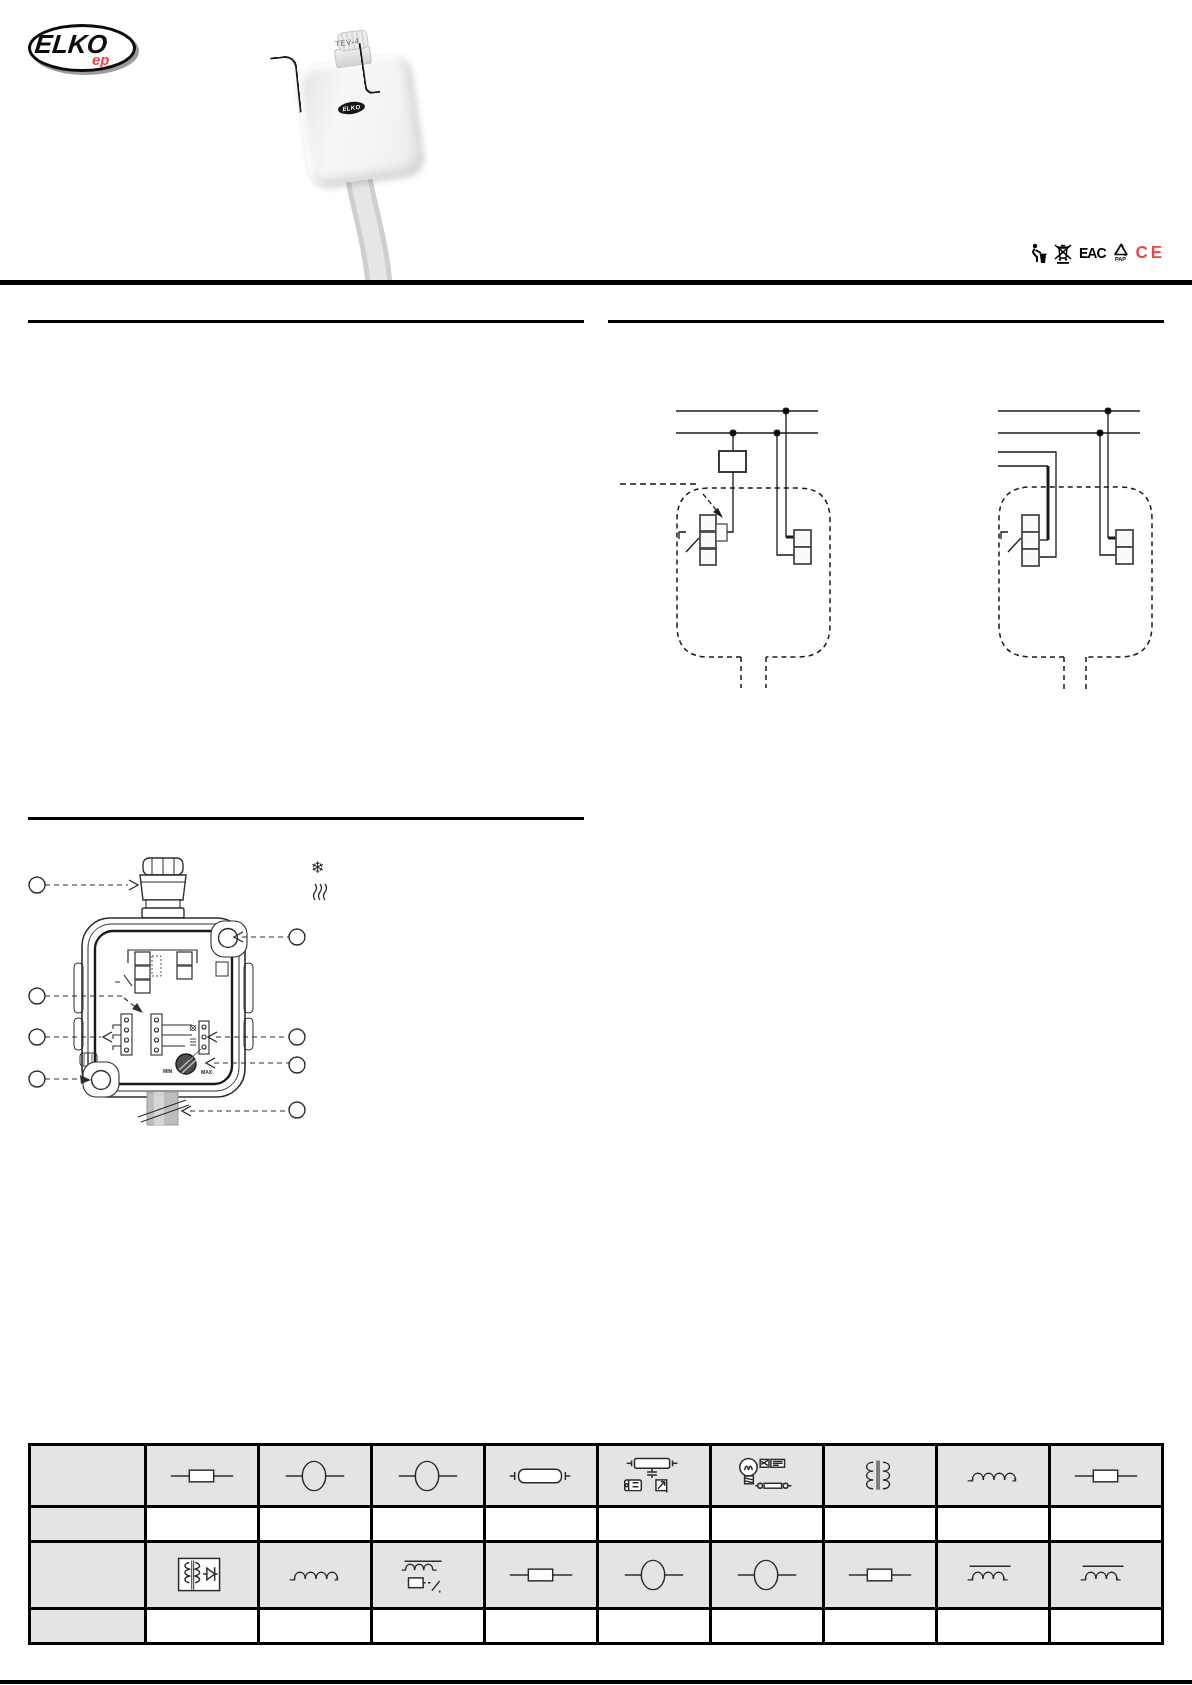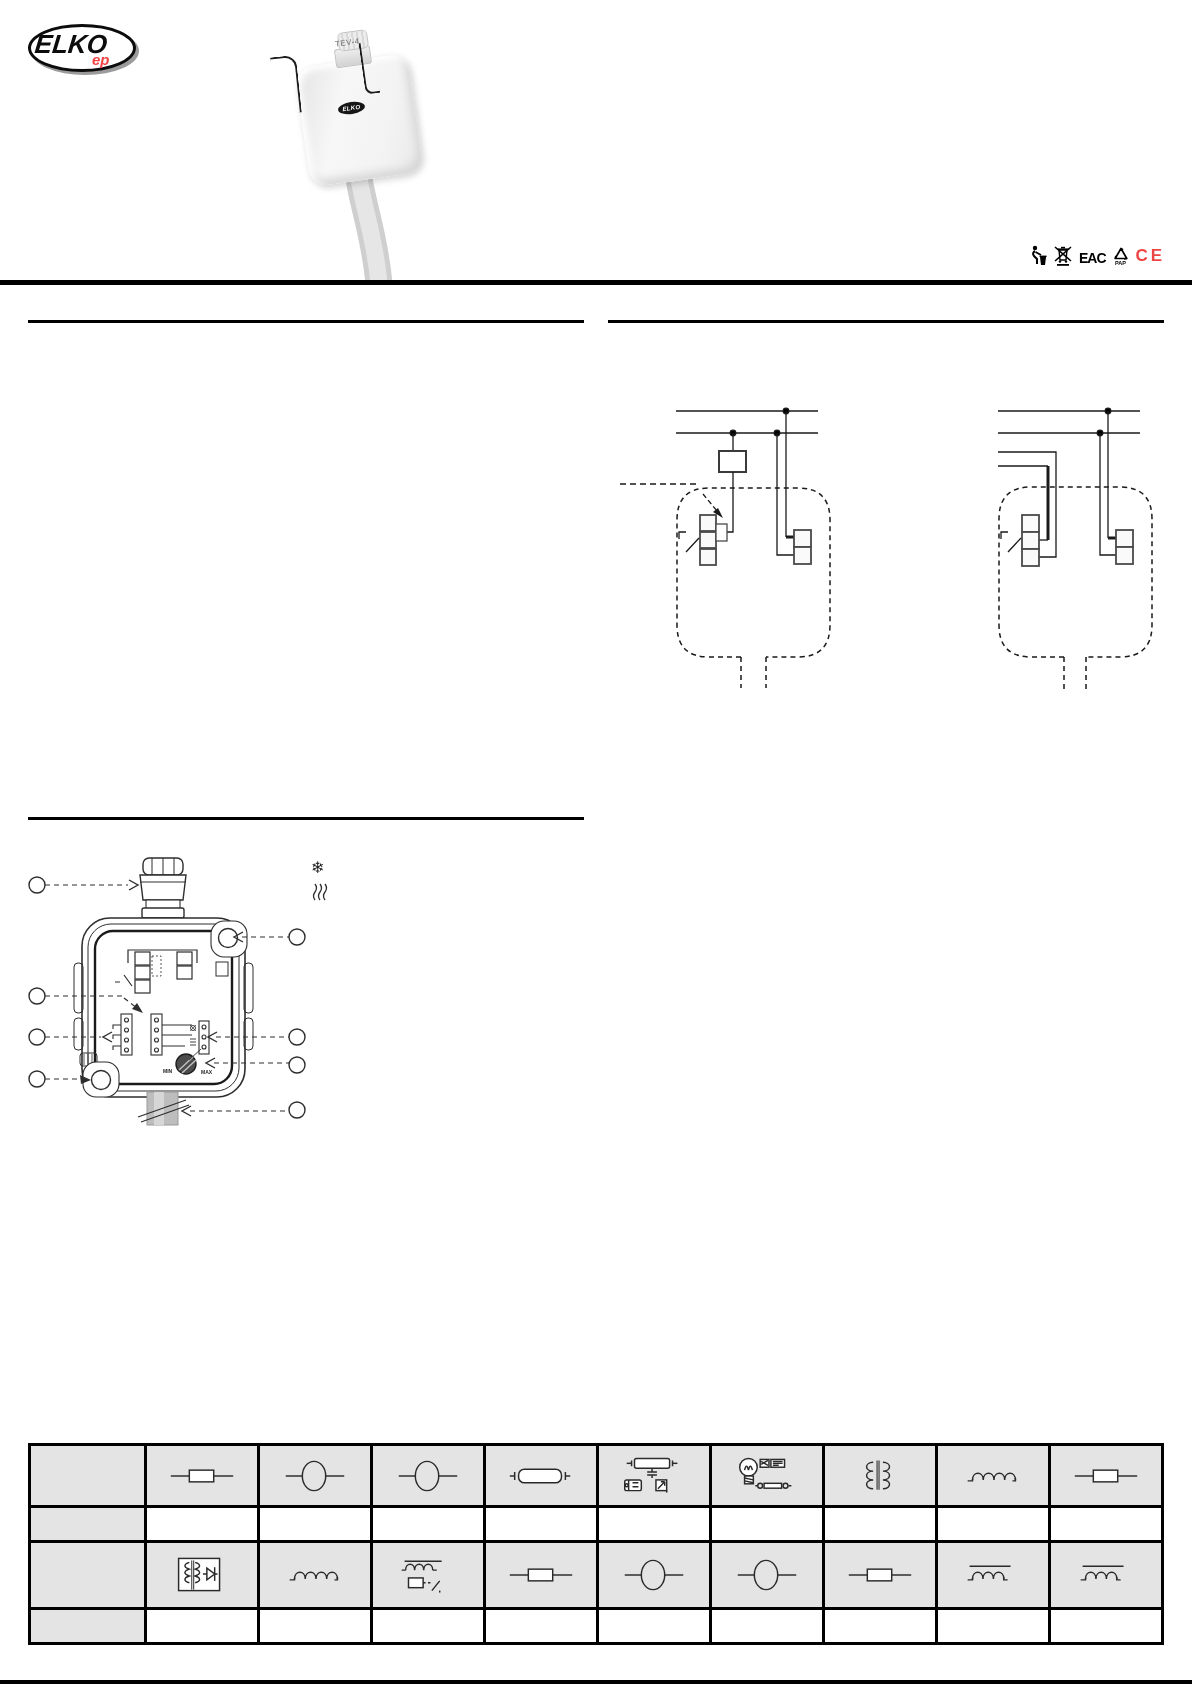--- a/index.html
+++ b/index.html
@@ -34,21 +34,21 @@
     border-top:2px solid #1c1c1c;border-right:2px solid #1c1c1c;border-top-right-radius:12px;
     transform:rotate(-6deg);}
   .label-outline-right{position:absolute;left:100px;top:26px;width:13px;height:50px;
     border-left:2px solid #1c1c1c;border-bottom:2px solid #1c1c1c;border-bottom-left-radius:8px;
     transform:rotate(-8deg);}
   .mini-badge{position:absolute;left:76px;top:86px;width:27px;height:12px;background:#161616;
     border-radius:50%;color:#fff;font-size:6px;font-weight:bold;font-style:italic;
     text-align:center;line-height:12px;transform:rotate(-8deg);letter-spacing:.4px;}
 
   
-  .certs{left:1030px;top:240px;width:140px;height:26px;display:flex;align-items:flex-end;gap:7px;}
+  .certs{left:1030px;top:240px;width:140px;height:26px;display:flex;align-items:center;gap:7px;}
   .cert-txt{font-weight:bold;font-size:14px;letter-spacing:-1px;color:#000;}
   .ce-txt{font-weight:600;font-size:17px;letter-spacing:3px;color:#ef4444;}
   .pap-wrap{display:flex;flex-direction:column;align-items:center;line-height:1;}
   .pap-txt{font-size:5.5px;font-weight:bold;margin-top:0px;color:#000;}
 
   
   .rule-thick{left:0;top:280px;width:1192px;height:5px;background:#000;}
   .rule-left{left:28px;top:320px;width:556px;height:3px;background:#000;}
   .rule-right{left:608px;top:320px;width:556px;height:3px;background:#000;}
   .rule-desc{left:28px;top:817px;width:556px;height:3px;background:#000;}

